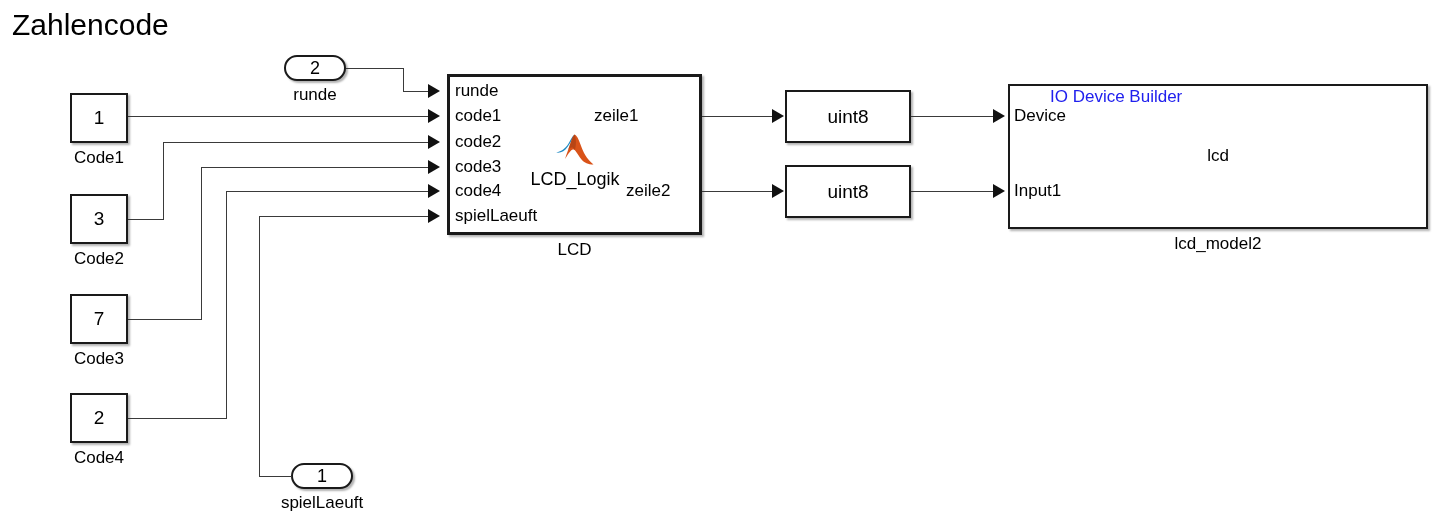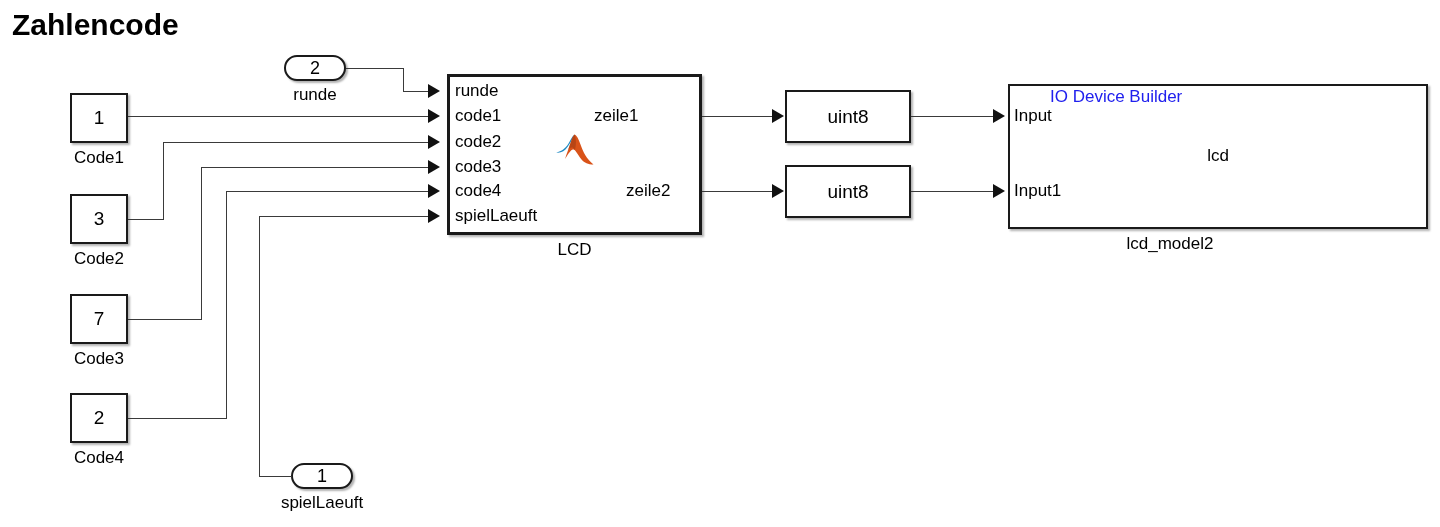--- a/index.html
+++ b/index.html
@@ -21,21 +21,20 @@
   }
   
   .model-title {
     position: absolute;
     left: 12px;
     top: 7px;
     font-size: 30px;
     line-height: 36px;
     color: #000;
     white-space: nowrap;
-    font-weight: bold;
   }
   
   .blk {
     position: absolute;
     background: #ffffff;
     border: 2px solid #1a1a1a;
     box-sizing: border-box;
     box-shadow: 2px 2px 2px rgba(0,0,0,0.30);
   }
   .blk.heavy { border-width: 3px; }
@@ -207,20 +206,21 @@
   <div class="port-label right" style="left:594px; top:106px; width:100px;">zeile1</div>
   <div class="port-label right" style="left:626px; top:181px; width:100px;">zeile2</div>
 
   <div class="membrane" style="left:555px; top:133px;">
     <svg viewBox="0 0 40 34" width="40" height="34" xmlns="http://www.w3.org/2000/svg">
       <path d="M1 19.5 C7 18 10 16 13.5 10.5 C15.5 7 17 3.5 19.5 1.5 C17.5 6 15 10.5 12.5 14 C9.5 18.2 6 20.2 1 19.5 Z" fill="#1e8ac4"></path>
       <path d="M19.5 1.5 C22 2.5 23.5 6 25.5 11.5 C28.2 19 31.5 26 38.5 31.5 C33 31.5 29.5 30 26.5 26.5 C24 23.5 22.5 20.5 20.5 18 C19.5 16.8 18.5 16.2 17.2 16.8 C14.8 18 12.8 22 10 26 C12 20 14.5 13 16.2 8 C17.2 5 18.2 2.8 19.5 1.5 Z" fill="#d95319"></path>
       <path d="M19.5 1.5 C18.2 2.8 17.2 5 16.2 8 C15.2 11 14 14.3 12.9 17.2 C14.3 15.4 15.9 14.2 17.2 14.6 C18.2 14.9 19.1 15.9 19.9 17 C20.9 13.6 21.3 9.2 20.6 5.2 C20.4 3.6 20.1 2.4 19.5 1.5 Z" fill="#9c3a12" opacity="0.55"></path>
     </svg>
   </div>
+  <div class="blk-center-text" style="left:502px; top:168px; width:146px; font-size:18px;">LCD_Logik</div>
 
   <div class="blk-label" style="left:447px; top:240px; width:255px;">LCD</div>
 
   <div class="wire-h" style="left:702px; top:116px; width:70px;"></div>
   <div class="arrow" style="left:772px; top:109px;"></div>
 
   <div class="wire-h" style="left:702px; top:191px; width:70px;"></div>
   <div class="arrow" style="left:772px; top:184px;"></div>
 
   <div class="blk" style="left:785px; top:90px; width:126px; height:53px;">
@@ -232,18 +232,18 @@
 
   <div class="wire-h" style="left:911px; top:116px; width:82px;"></div>
   <div class="arrow" style="left:993px; top:109px;"></div>
 
   <div class="wire-h" style="left:911px; top:191px; width:82px;"></div>
   <div class="arrow" style="left:993px; top:184px;"></div>
 
   <div class="blk" style="left:1008px; top:84px; width:420px; height:145px;">
   </div>
   <div class="iodb-header" style="left:1050px; top:87px;">IO Device Builder</div>
-  <div class="port-label" style="left:1014px; top:106px;">Input</div>
+  <div class="port-label" style="left:1014px; top:106px;">Device</div>
   <div class="port-label" style="left:1014px; top:181px;">Input1</div>
   <div class="iodb-center" style="left:1008px; top:146px; width:420px; text-align:center;">lcd</div>
-  <div class="blk-label" style="left:960px; top:234px; width:420px;">lcd_model2</div>
+  <div class="blk-label" style="left:1008px; top:234px; width:420px;">lcd_model2</div>
 
 </div>
 
 </body></html>

